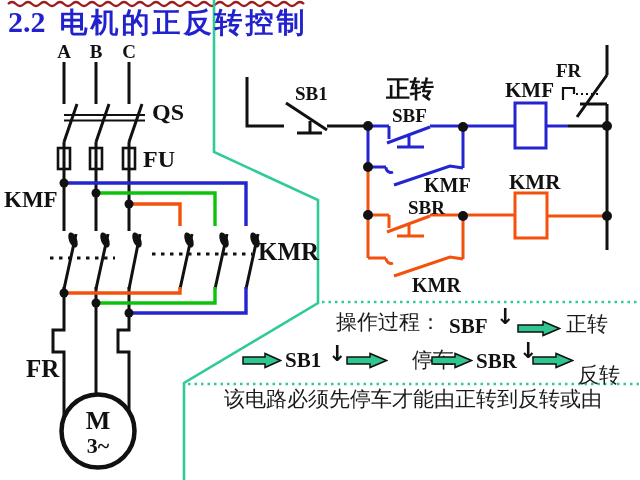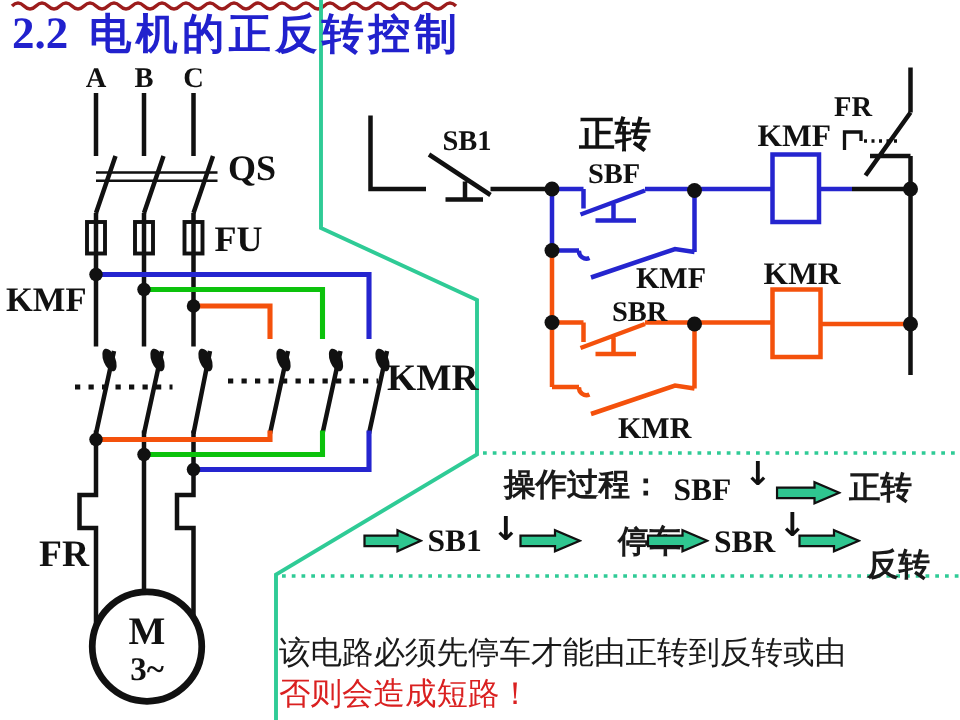--- a/index.html
+++ b/index.html
@@ -13,29 +13,29 @@
   .title-cn{font-family:"DejaVu Sans",sans-serif;font-weight:bold;font-size:28px;color:#2121cd;
             letter-spacing:3px;margin-left:14px;}
 
   
   #circuit{position:absolute;left:0;top:0;z-index:1;}
   text{font-family:"Liberation Serif",serif;font-weight:bold;fill:#111;}
   .t-cjk{font-family:"DejaVu Sans",sans-serif;}
 
   
   .op{position:absolute;z-index:2;white-space:nowrap;line-height:1.1;}
-  .op-cn{font-family:"DejaVu Serif",serif;color:#1a1a1a;font-size:21px;font-weight:bold;}
+  .op-cn{font-family:"DejaVu Serif",serif;color:#1a1a1a;font-size:21px;}
   .op-id{font-family:"Liberation Serif",serif;font-weight:bold;color:#111;font-size:21px;}
   .op-down{font-family:"DejaVu Sans",sans-serif;font-weight:bold;color:#111;font-size:22px;}
   .op-arrow{position:absolute;z-index:2;}
 
   
   .note{position:absolute;left:186px;top:386px;width:452px;z-index:2;
         font-family:"DejaVu Serif",serif;font-size:21px;line-height:27px;color:#1a1a1a;}
-  .note .l1{margin-top:36px;}
+  .note .l1{padding-left:38px;}
   .r{color:#da2020;}
   .rb{color:#e81515;font-family:"Liberation Serif",serif;font-weight:bold;}
 </style>
 </head>
 <body>
 
 <div id="slide">
 
   <div class="title-row">
     <span class="title-num">2.2</span><span class="title-cn">电机的正反转控制</span>
@@ -191,16 +191,15 @@
     </svg>
   <span class="op op-id" style="left:476px;top:350px">SBR</span>
   <span class="op op-down" style="left:519px;top:339px">↓</span>
   <svg class="op-arrow" style="left:532px;top:352px" width="42" height="17">
     <path d="M1 5 H24 V1.5 L40.5 8.5 L24 15.5 V12 H1 Z" fill="#2fc690" stroke="#111" stroke-width="1.5"></path>
     </svg>
   <span class="op op-cn" style="left:578px;top:364px">反转</span>
 
   <div class="note">
     <div class="l1">该电路必须先停车才能由正转到反转或由</div>
-    <div class="r">否则会造成短路！</div>
   </div>
 
 </div>
 
 </body></html>

